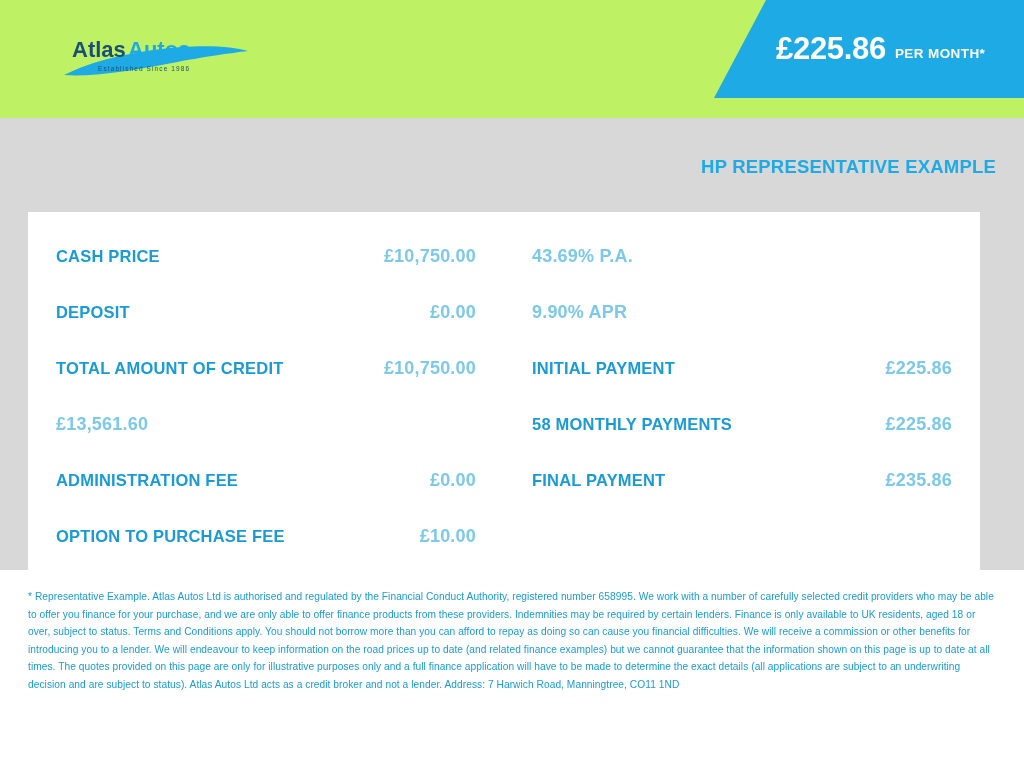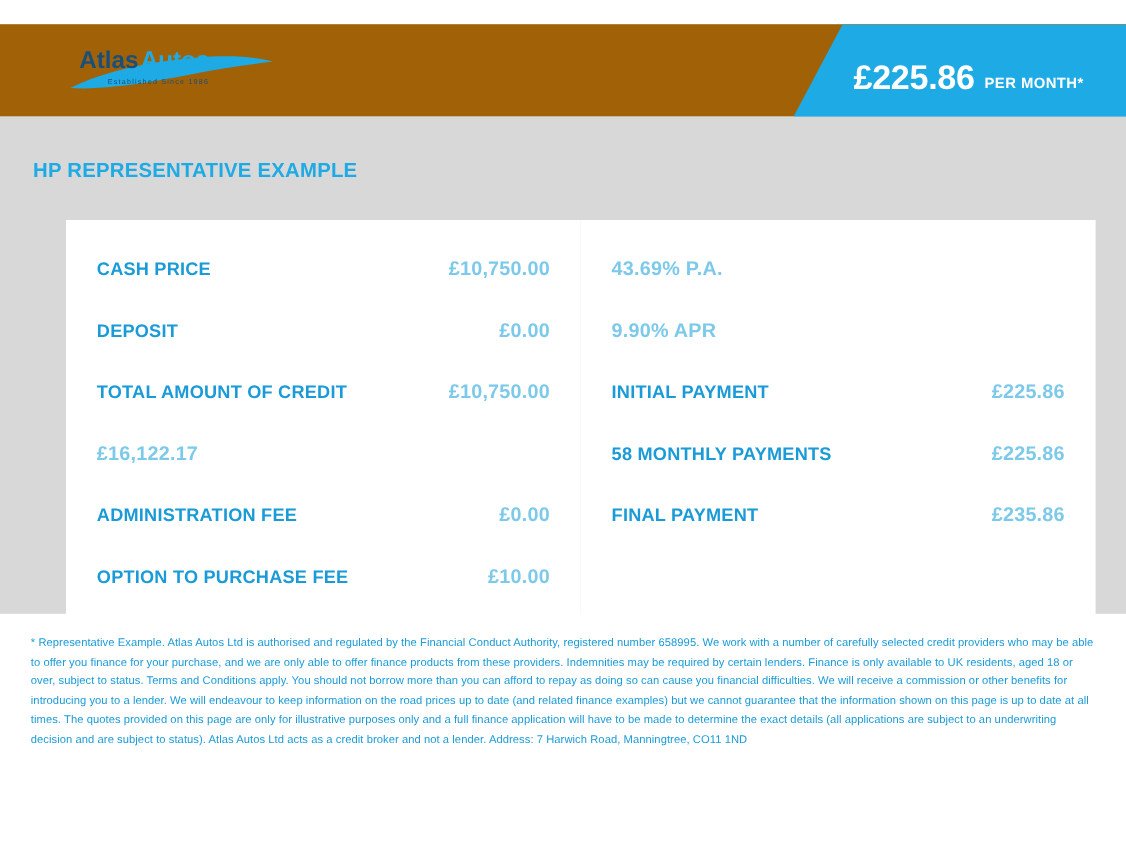--- a/index.html
+++ b/index.html
@@ -11,25 +11,24 @@
   }
   .page {
     width: 1024px; height: 768px;
     position: relative;
     background: #ffffff;
   }
 
   
   .header {
     position: relative;
-    height: 84px;
-    background: #a16207;
+    height: 118px;
+    background: #bef264;
     display: flex;
     align-items: center;
-    margin-top: 22px;
   }
   .logo-wrap {
     margin-left: 62px;
     width: 190px;
     position: relative;
   }
   .logo-svg { display: block; }
 
   .price-banner {
     position: absolute;
@@ -58,33 +57,33 @@
     position: relative;
     top: 4px;
   }
 
   
   .body-area {
     position: relative;
     background: #d8d8d8;
     height: 452px;
     padding: 0 28px;
+    text-align: right;
   }
   .section-title {
     color: #1eaae4;
     font-size: 18.5px;
     font-weight: bold;
     letter-spacing: 0.2px;
     padding-top: 38px;
     padding-left: 2px;
   }
   .cards {
     display: flex;
     margin-top: 34px;
-    margin-left: 32px;
   }
   .card {
     background: #ffffff;
     width: 476px;
     height: 370px;
     padding: 34px 28px 0 28px;
   }
   .row {
     display: flex;
     justify-content: space-between;
@@ -150,21 +149,21 @@
         </div>
         <div class="row">
           <span class="row-label">DEPOSIT</span>
           <span class="row-value">£0.00</span>
         </div>
         <div class="row">
           <span class="row-label">TOTAL AMOUNT OF CREDIT</span>
           <span class="row-value">£10,750.00</span>
         </div>
         <div class="row">
-          <span class="row-value">£16,122.17</span>
+          <span class="row-value">£13,561.60</span>
         </div>
         <div class="row">
           <span class="row-label">ADMINISTRATION FEE</span>
           <span class="row-value">£0.00</span>
         </div>
         <div class="row">
           <span class="row-label">OPTION TO PURCHASE FEE</span>
           <span class="row-value">£10.00</span>
         </div>
       </div>

